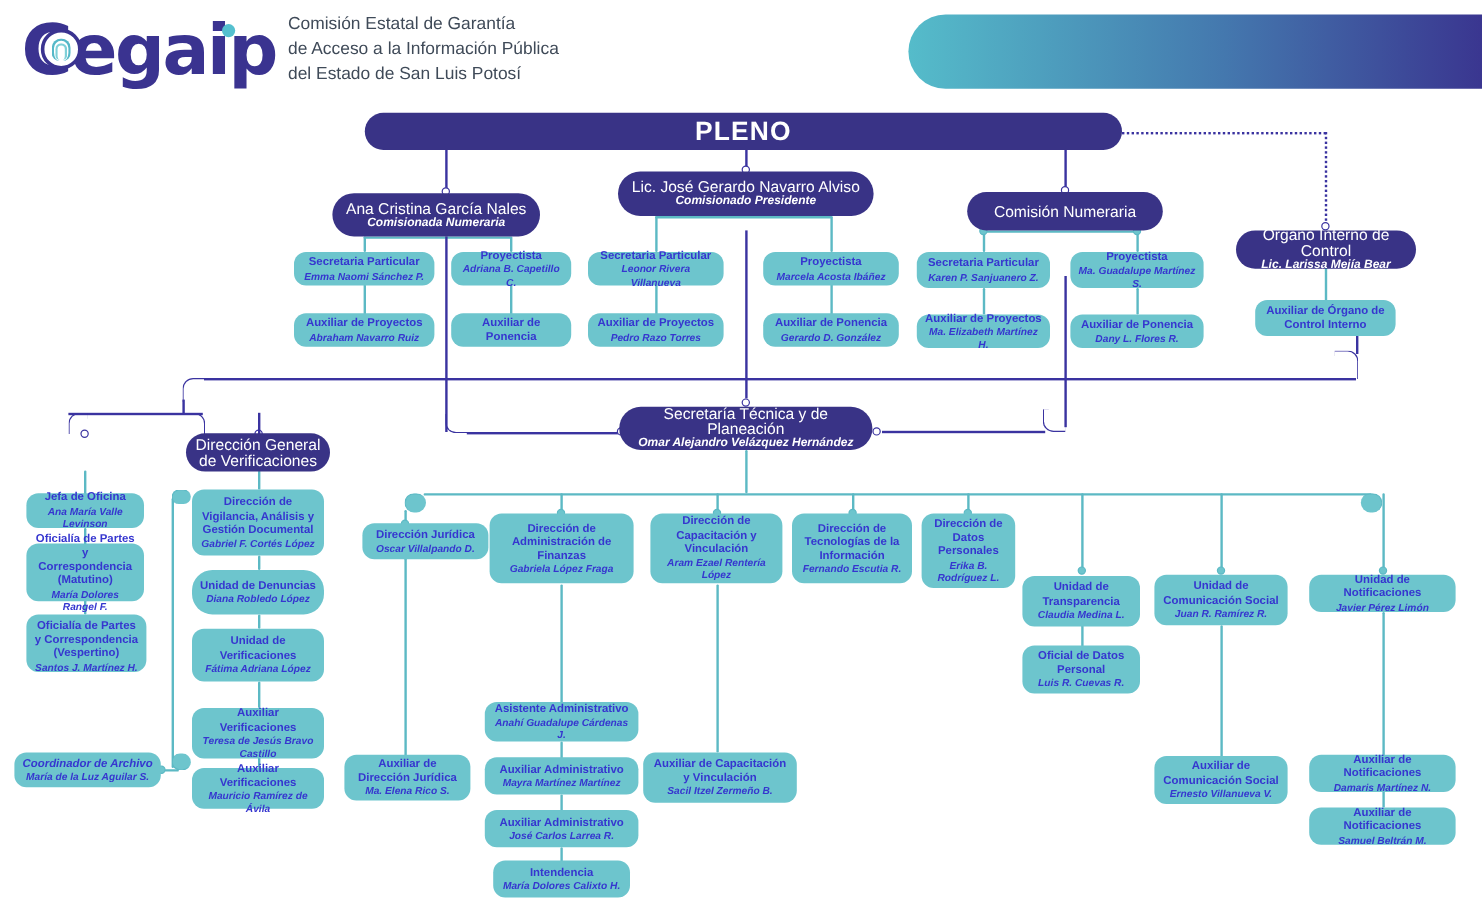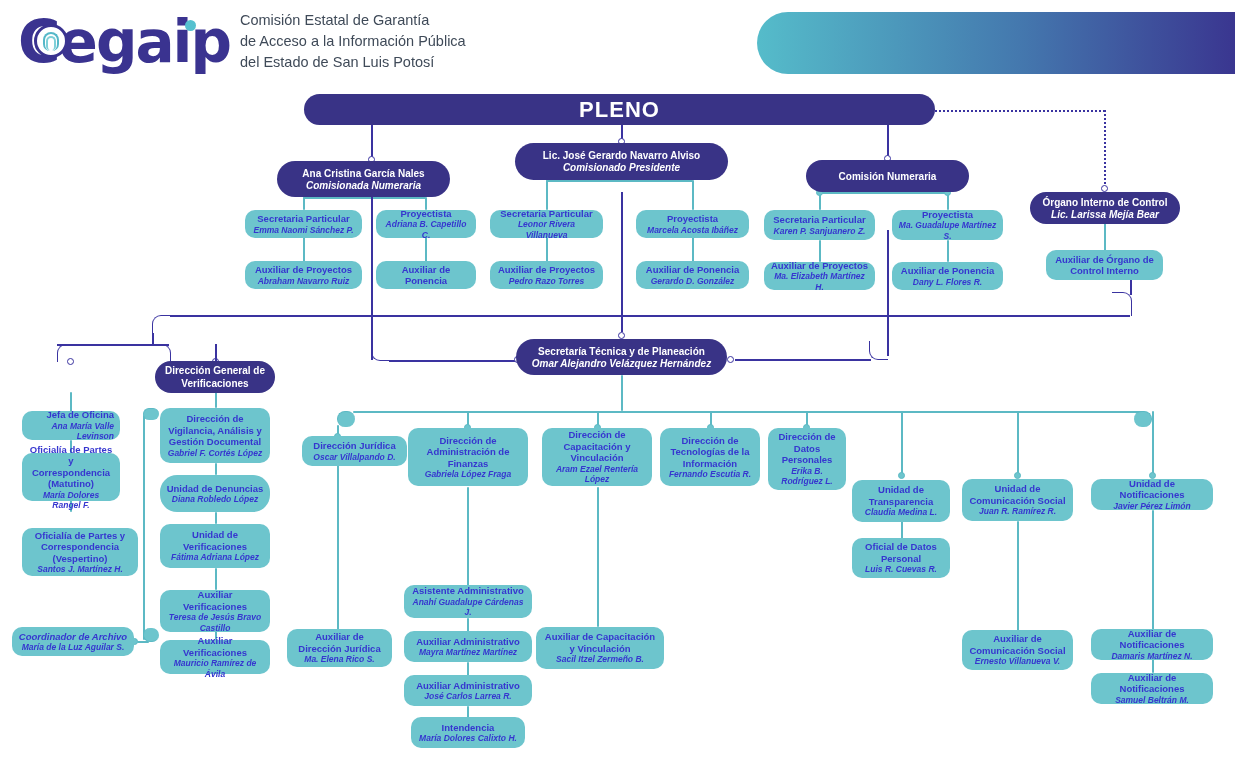--- a/index.html
+++ b/index.html
@@ -48,21 +48,21 @@
        background:#ffffff;border:1.6px solid #3a33a0;box-sizing:border-box;}
   .nub.teal{border-color:#5cb9c4;}
 
   
   .node{position:absolute;box-sizing:border-box;display:flex;flex-direction:column;
         align-items:center;justify-content:center;text-align:center;padding:4px 6px;}
   .node .t1{display:block;width:100%;}
   .node .t2{display:block;width:100%;font-style:italic;}
 
   .navy{background:#393386;border-radius:22px;color:#ffffff;}
-  .navy .t1{font-weight:700;font-size:10px;line-height:13px;}
+  .navy .t1{font-weight:400;font-size:13px;line-height:13px;}
   .navy .t2{font-weight:700;font-size:10px;line-height:12px;}
 
   .teal{background:#6dc5cd;border-radius:10px;color:#3636cf;}
   .teal .t1{font-weight:700;font-size:9.5px;line-height:11.5px;}
   .teal .t2{font-weight:700;font-size:8.5px;line-height:10.5px;}
 
   .pleno{background:#393386;border-radius:24px;color:#fff;
          font-weight:700;font-size:22px;letter-spacing:1px;
          display:flex;align-items:center;justify-content:center;}
 </style>
@@ -274,29 +274,29 @@
   </div>
 
   <div class="node navy" style="left:1030px;top:192px;width:150px;height:32px;">
     <span class="t1">Órgano Interno de Control</span>
     <span class="t2">Lic. Larissa Mejía Bear</span>
   </div>
   <div class="node teal" style="left:1046px;top:250px;width:117px;height:30px;">
     <span class="t1">Auxiliar de Órgano de Control Interno</span>
   </div>
 
-  <div class="node teal" style="left:22px;top:411px;width:98px;height:29px;text-align:right;">
+  <div class="node teal" style="left:22px;top:411px;width:98px;height:29px;">
     <span class="t1">Jefa de Oficina</span>
     <span class="t2">Ana María Valle Levinson</span>
   </div>
   <div class="node teal" style="left:22px;top:453px;width:98px;height:48px;align-items:center;">
     <span class="t1">Oficialía de Partes y Correspondencia (Matutino)</span>
     <span class="t2">María Dolores Rangel F.</span>
   </div>
-  <div class="node teal" style="left:22px;top:528px;width:116px;height:48px;">
+  <div class="node teal" style="left:22px;top:512px;width:100px;height:48px;justify-content:space-between;">
     <span class="t1">Oficialía de Partes y Correspondencia (Vespertino)</span>
     <span class="t2">Santos J. Martínez H.</span>
   </div>
   <div class="node teal" style="left:12px;top:627px;width:122px;height:29px;">
     <span class="t1" style="font-style:italic;">Coordinador de Archivo</span>
     <span class="t2">María de la Luz Aguilar S.</span>
   </div>
 
   <div class="node navy" style="left:155px;top:361px;width:120px;height:32px;">
     <span class="t1">Dirección General de Verificaciones</span>

